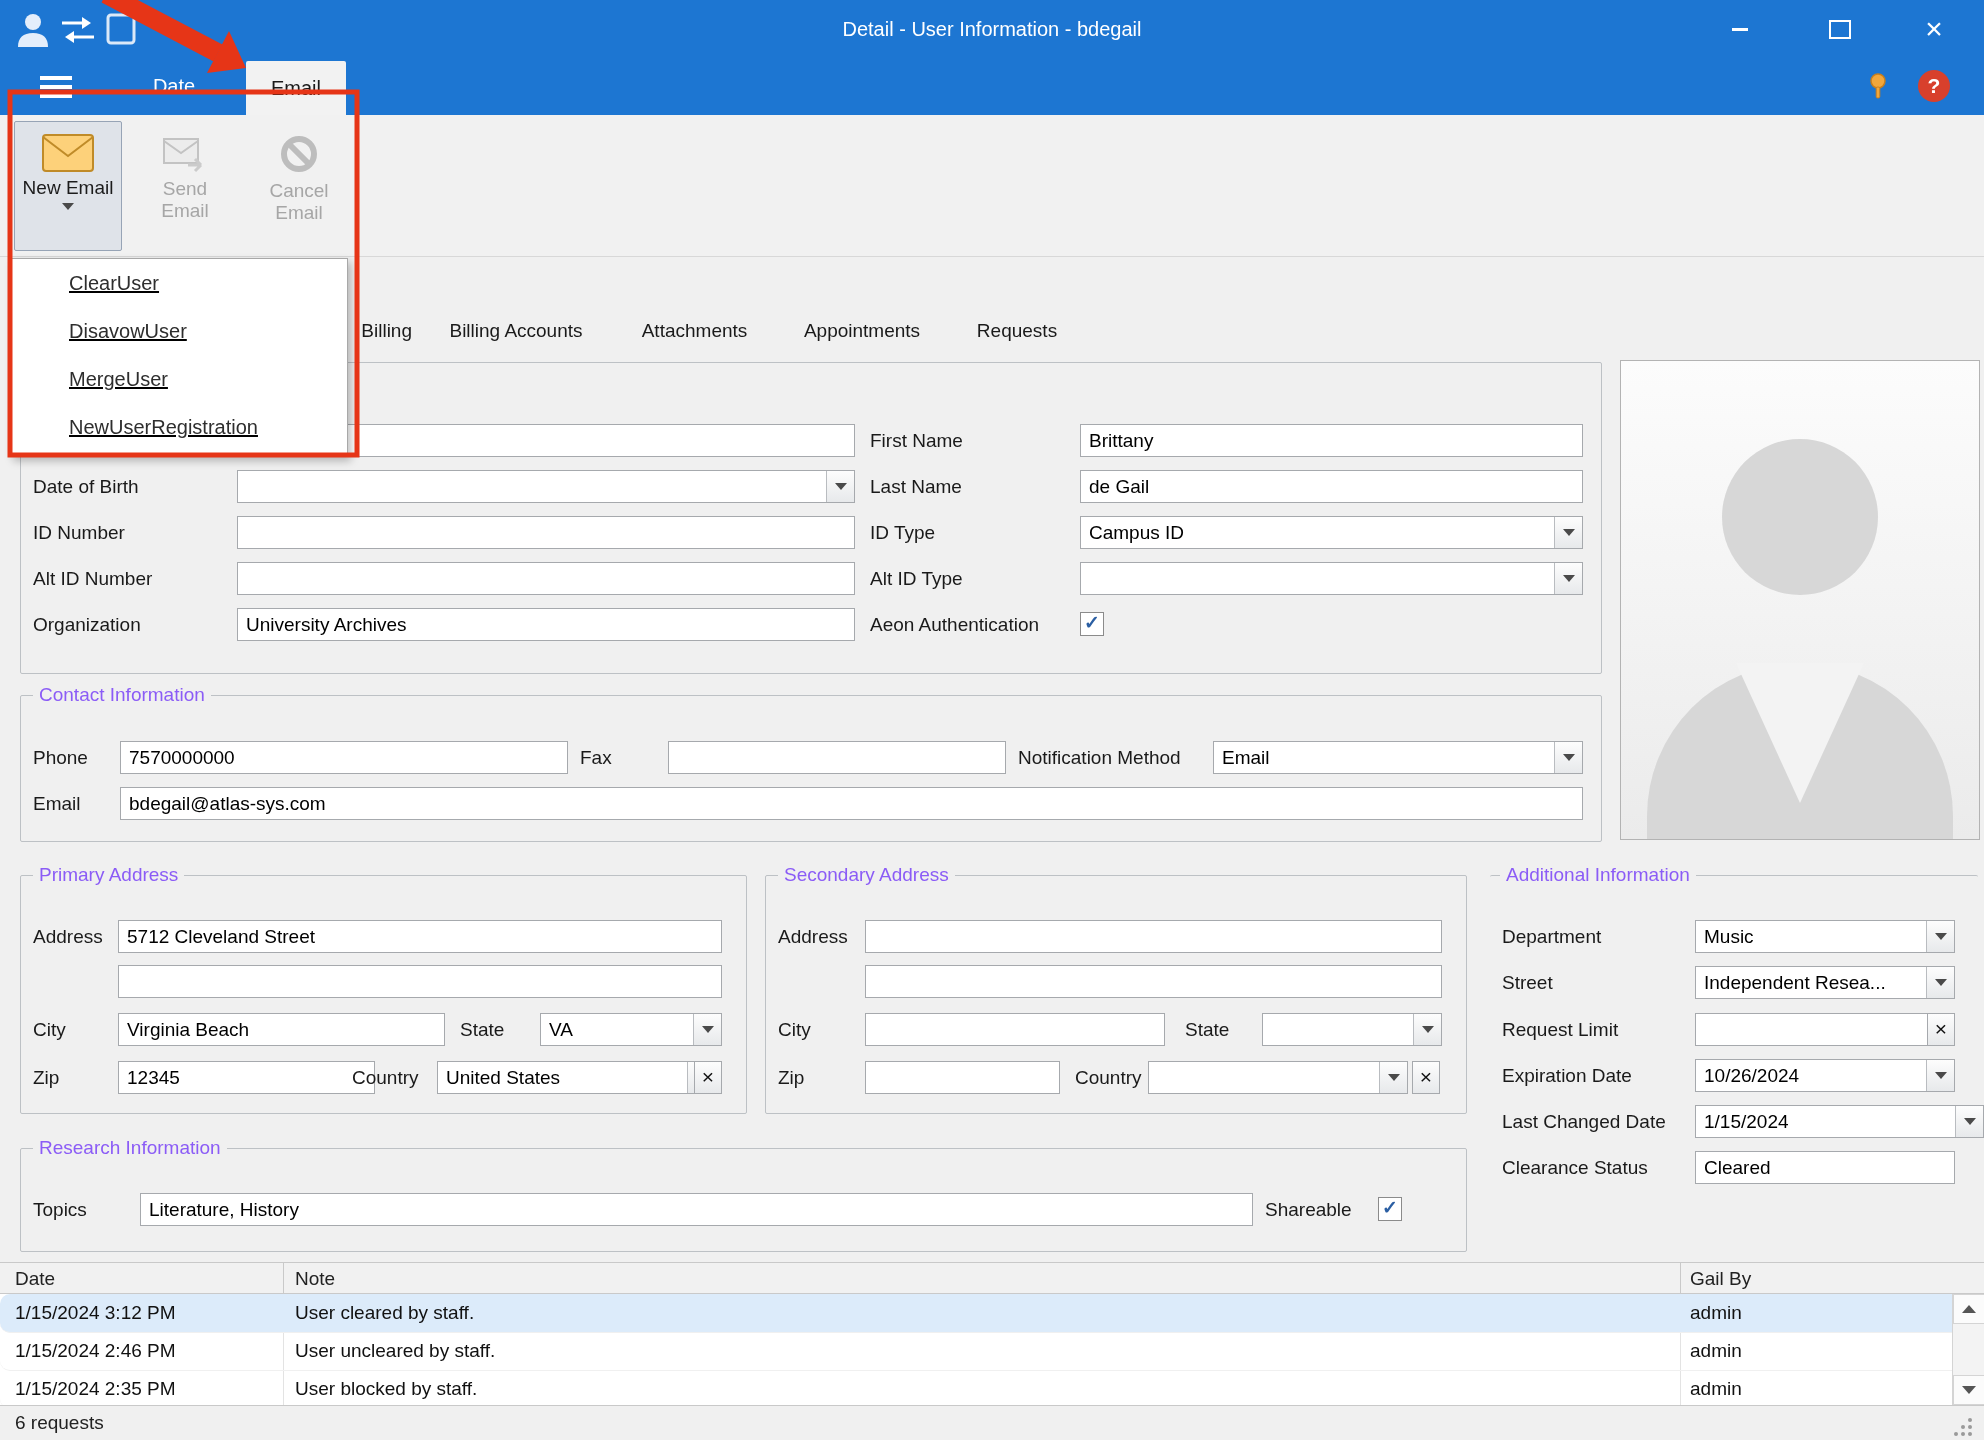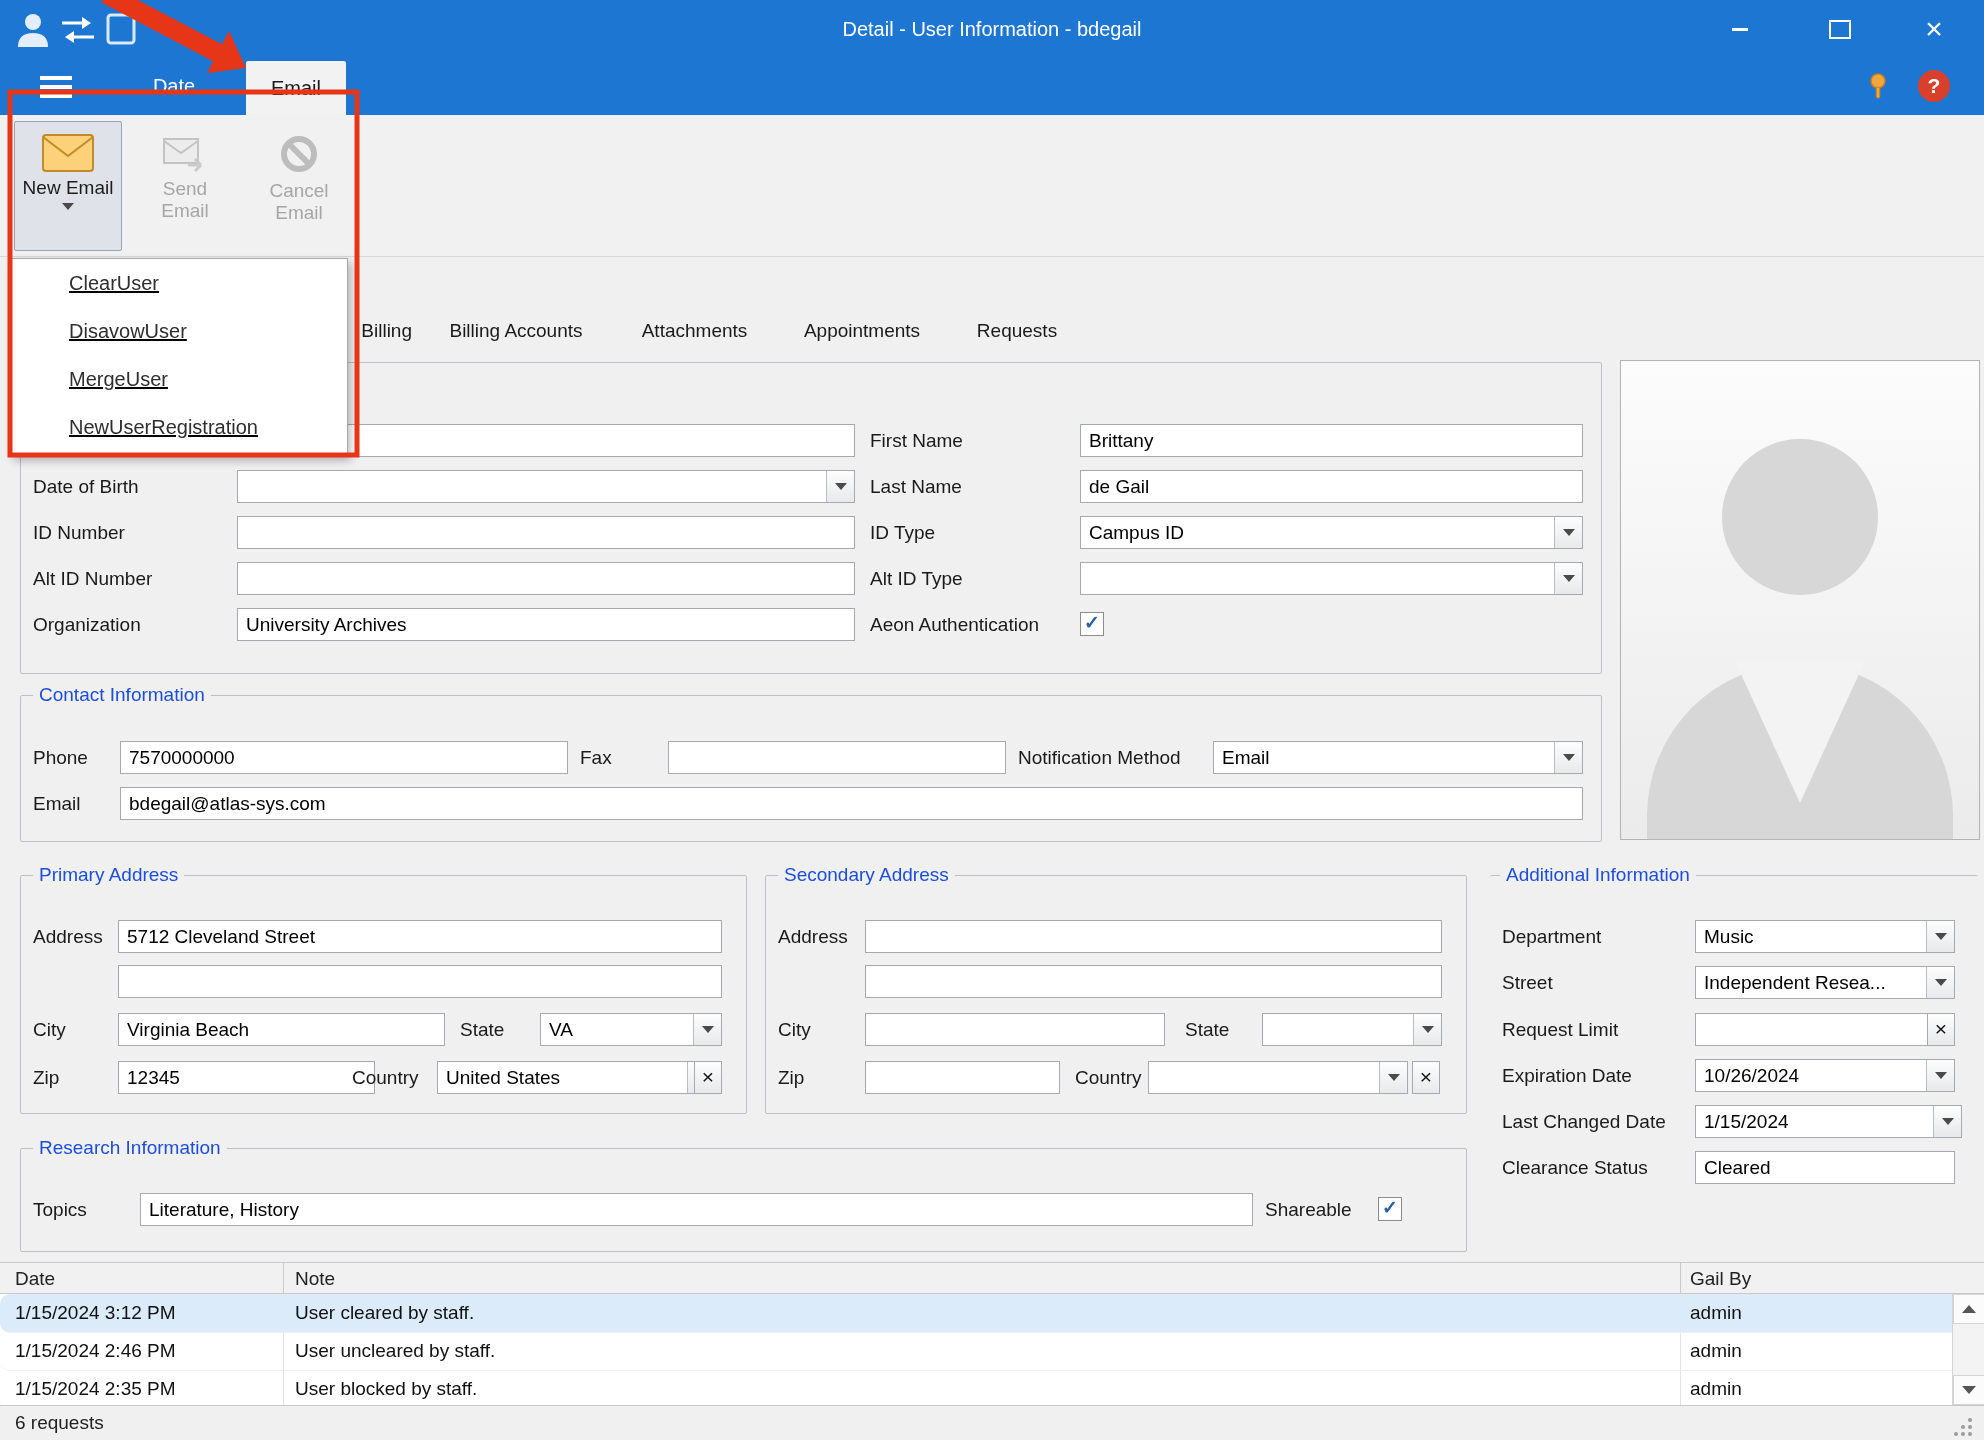--- a/index.html
+++ b/index.html
@@ -32,21 +32,21 @@
   .lbl{position:absolute;font-size:19px;line-height:33px;color:#1a1a1a;white-space:nowrap;}
   .inp{position:absolute;height:33px;background:#fff;border:1px solid #a6a9ad;padding:0 8px;color:#000;
        font-family:"Liberation Sans",sans-serif;font-size:19px;box-sizing:border-box;outline:none;}
   .combo{position:absolute;height:33px;background:#fff;border:1px solid #a6a9ad;box-sizing:border-box;display:flex;align-items:stretch;}
   .combo .val{flex:1;font-size:19px;line-height:31px;padding:0 8px;overflow:hidden;white-space:nowrap;color:#000;}
   .combo .cbtn{width:27px;background:linear-gradient(#fdfdfd,#e7e9eb);border-left:1px solid #b9bcc0;
                display:flex;align-items:center;justify-content:center;}
   .xbtn{position:absolute;width:28px;height:33px;background:linear-gradient(#fdfdfd,#e7e9eb);border:1px solid #a6a9ad;
         box-sizing:border-box;font-size:21px;line-height:29px;text-align:center;color:#111;}
   .grp{position:absolute;border:1px solid #bdc1c5;border-radius:2px;}
-  .grp-lbl{position:absolute;font-size:19px;color:#1d4ed8;background:#f0f0f0;padding:0 6px;white-space:nowrap;line-height:22px;}
+  .grp-lbl{position:absolute;font-size:19px;color:#8b5cf6;background:#f0f0f0;padding:0 6px;white-space:nowrap;line-height:22px;}
   .chk{position:absolute;width:24px;height:24px;background:#fff;border:1px solid #8b8b8b;box-sizing:border-box;
        text-align:center;line-height:20px;font-size:19px;font-weight:bold;color:#2b5fa3;}
   
   .tbl-header{position:absolute;left:0;top:1262px;width:1984px;height:32px;background:#f1f1f1;
               border-top:1px solid #c9c9c9;border-bottom:1px solid #c9c9c9;box-sizing:border-box;}
   .hcell{position:absolute;top:0;height:31px;line-height:31px;font-size:19px;color:#222;white-space:nowrap;}
   .tbl-body{position:absolute;left:0;top:1294px;width:1984px;height:111px;background:#fff;overflow:hidden;}
   .trow{position:absolute;left:0;width:1984px;height:38px;border-bottom:1px solid #f0f0f0;border-radius:10px;}
   .tcell{position:absolute;top:0;height:38px;line-height:38px;font-size:19px;color:#111;white-space:nowrap;overflow:hidden;}
   .colline{position:absolute;top:0;bottom:0;width:1px;background:#e3e3e3;}
@@ -282,21 +282,21 @@
     <span>×</span>
   </div>
   <div class="lbl" style="left:1502px;top:1059px">Expiration Date</div>
   <div class="combo" style="left:1695px;top:1059px;width:260px">
     <span class="val">10/26/2024</span>
     <span class="cbtn">
         <span class="tri"></span>
       </span>
   </div>
   <div class="lbl" style="left:1502px;top:1105px">Last Changed Date</div>
-  <div class="combo" style="left:1695px;top:1105px;width:267px">
+  <div class="combo" style="left:1695px;top:1105px;width:289px">
     <span class="val">1/15/2024</span>
     <span class="cbtn">
         <span class="tri"></span>
       </span>
   </div>
   <div class="lbl" style="left:1502px;top:1151px">Clearance Status</div>
   <input class="inp" style="left: 1695px; top: 1151px; width: 260px;" value="Cleared">
 
   <div class="grp" style="left:20px;top:1148px;width:1445px;height:102px"></div>
   <div class="grp-lbl" style="left:33px;top:1137px">Research Information</div>

